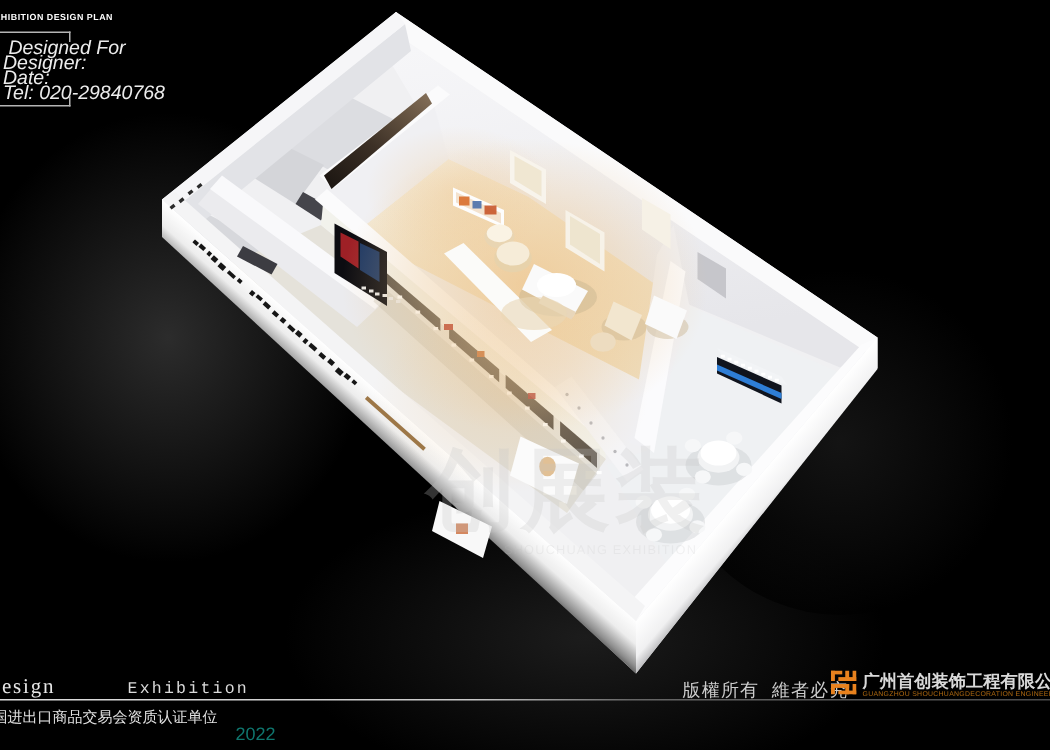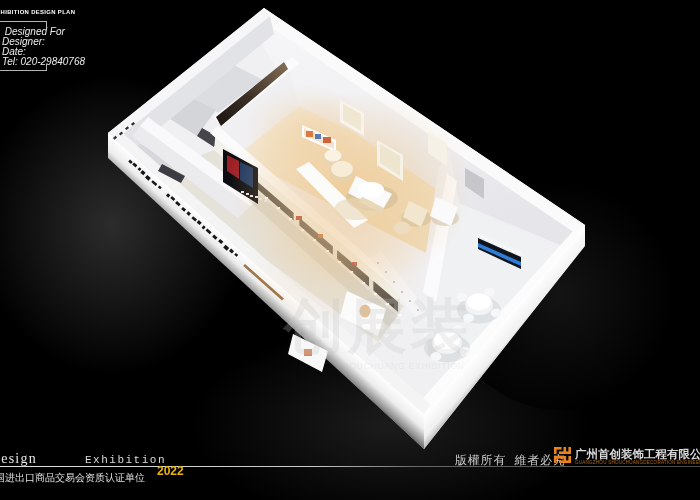--- a/index.html
+++ b/index.html
@@ -214,33 +214,33 @@
         <rect x="245" y="264" width="52" height="2.6" fill="#9d7747"></rect>
       </g>
 <text x="284" y="347" font-size="60" font-weight="bold" letter-spacing="3" fill="#c6c6c6" opacity="0.26" font-family="Liberation Sans, sans-serif">创展装</text>
 <text x="336" y="369" font-size="8.5" letter-spacing="0.8" fill="#bdbdbd" opacity="0.18" font-family="Liberation Sans, sans-serif">SHOUCHUANG EXHIBITION</text>
 </svg></div>
 
 <div class="abs" style="left:-8px;top:8.5px;color:#fff;font-weight:bold;font-size:5.9px;letter-spacing:0.35px;white-space:nowrap">EXHIBITION DESIGN PLAN</div>
 
 <div class="abs" style="left:0;top:20.5px;width:46px;height:6px;border-top:1px solid #b5b5b5;border-right:1px solid #b5b5b5"></div>
 
-<div class="abs" style="left:2px;top:26.5px;color:#ececec;font-style:italic;font-size:10px;line-height:10.1px;white-space:nowrap">&nbsp;Designed For<br>Designer:<br>Date:<br>Tel: 020-29840768</div>
+<div class="abs" style="left:2px;top:26.5px;color:#ececec;font-style:italic;font-size:13px;line-height:10.1px;white-space:nowrap">&nbsp;Designed For<br>Designer:<br>Date:<br>Tel: 020-29840768</div>
 
 <div class="abs" style="left:0;top:64px;width:46px;height:6px;border-bottom:1px solid #b5b5b5;border-right:1px solid #b5b5b5"></div>
 
 <div class="abs" style="left:-10px;top:451px;color:#e6e6e6;font-family:'Liberation Serif',serif;font-size:14px;letter-spacing:1.2px;white-space:nowrap">Design</div>
 
 <div class="abs" style="left:85px;top:454px;color:#dadada;font-family:Liberation Mono, monospace;font-size:11px;letter-spacing:1.5px;white-space:nowrap">Exhibition</div>
 
 <div class="abs" style="left:0;top:466px;width:700px;height:1.2px;background:linear-gradient(90deg,#dedede 0%,#c8c8c8 45%,#666 60%,#4a4a4a 100%)"></div>
 
 <div class="abs" style="left:-5px;top:471px;color:#e2e2e2;font-size:10px;white-space:nowrap">国进出口商品交易会资质认证单位</div>
 
-<div class="abs" style="left:157px;top:464px;color:#eab308;font-weight:bold;font-size:12px">2022</div>
+<div class="abs" style="left:157px;top:482px;color:#0f766e;font-weight:normal;font-size:12px">2022</div>
 
 <div class="abs" style="left:455px;top:451.5px;color:#cccccc;font-size:12px;letter-spacing:0.8px;white-space:nowrap">版權所有&nbsp; 維者必究</div>
 
 <div class="abs" style="left:554px;top:447px;width:17px;height:16px">
 <svg width="17" height="16" viewBox="0 0 17 16" xmlns="http://www.w3.org/2000/svg">
 <rect x="0" y="0" width="7.5" height="2.6" fill="#e8821e"></rect>
       <rect x="0" y="0" width="2.6" height="7" fill="#e8821e"></rect>
 <rect x="4.9" y="4.4" width="12.1" height="2.6" fill="#e8821e"></rect>
       <rect x="9.5" y="0" width="2.6" height="7" fill="#e8821e"></rect>
 <rect x="14.4" y="0" width="2.6" height="7" fill="#e8821e"></rect>

